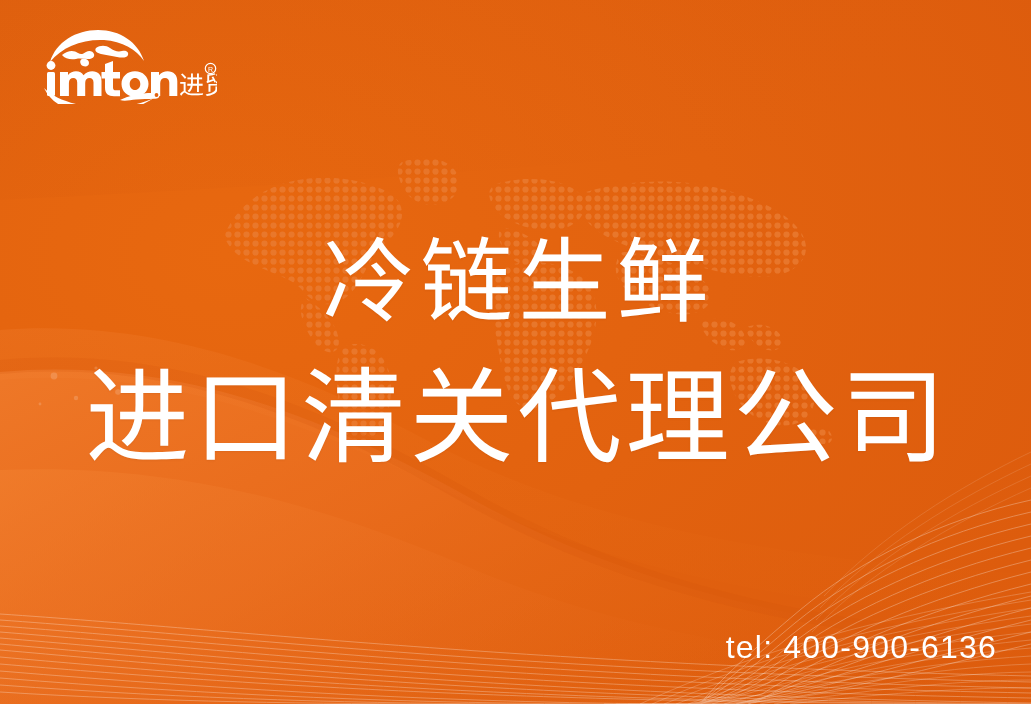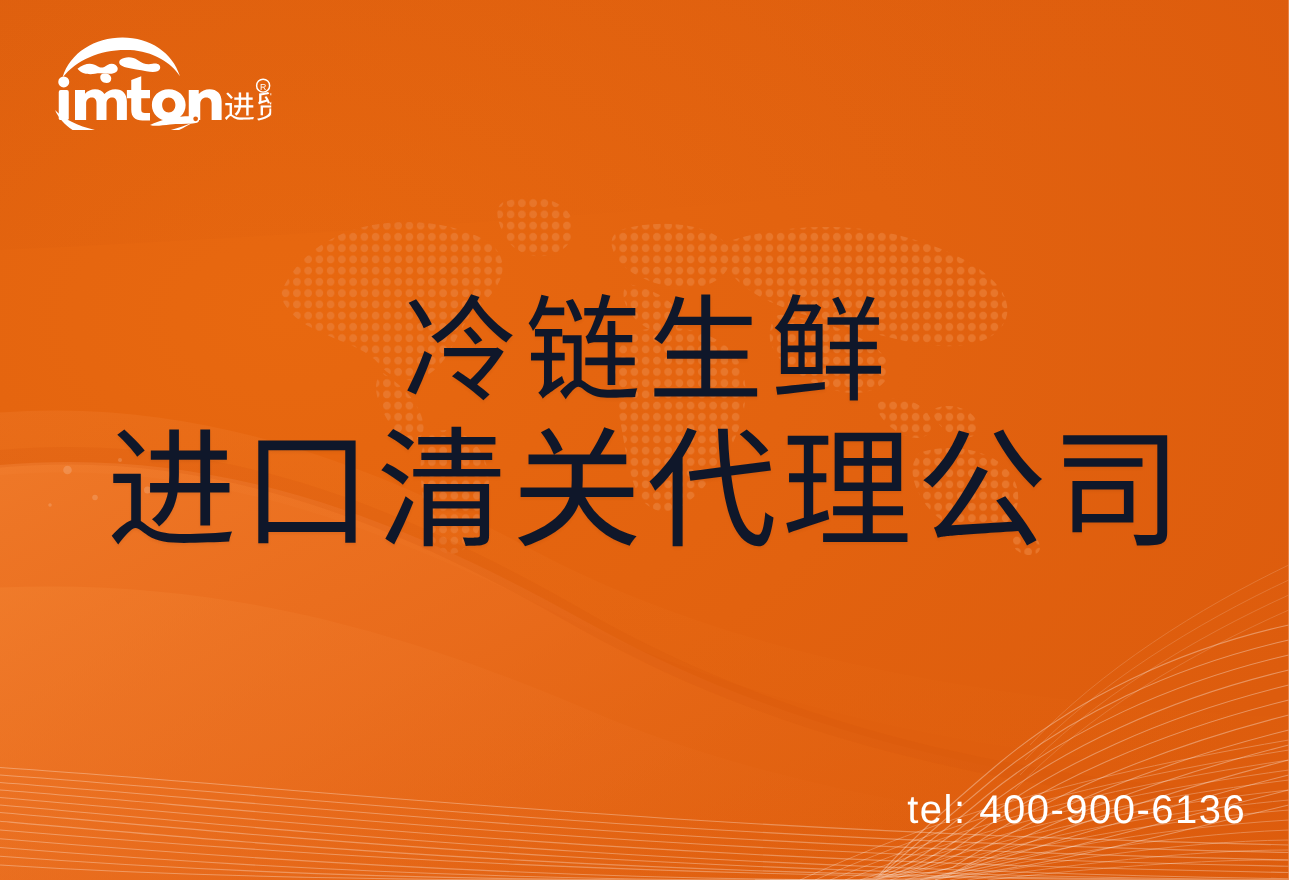--- a/index.html
+++ b/index.html
@@ -65,40 +65,39 @@
   }
   .logo svg { display: block; width: 175px; height: 76px; }
 
   
   .headline {
     position: absolute;
     left: 0;
     right: 0;
     top: 236px;
     text-align: center;
-    color: #0f172a;
+    color: #ffffff;
     line-height: 1.0;
     letter-spacing: 2px;
     text-shadow: 0 1px 2px rgba(120,45,0,0.10);
   }
   .headline .l1 {
     display: block;
     font-size: 92px;
     font-weight: 400;
     letter-spacing: 6px;
     padding-left: 6px;
   }
   .headline .l2 {
     display: block;
     font-size: 104px;
     font-weight: 400;
     letter-spacing: 4px;
-    margin-top: 22px;
+    margin-top: 38px;
     padding-left: 4px;
-    font-family: Liberation Mono, monospace;
   }
 
   
   .tel {
     position: absolute;
     right: 34px;
     bottom: 38px;
     color: #ffffff;
     font-size: 32px;
     letter-spacing: 1.2px;

